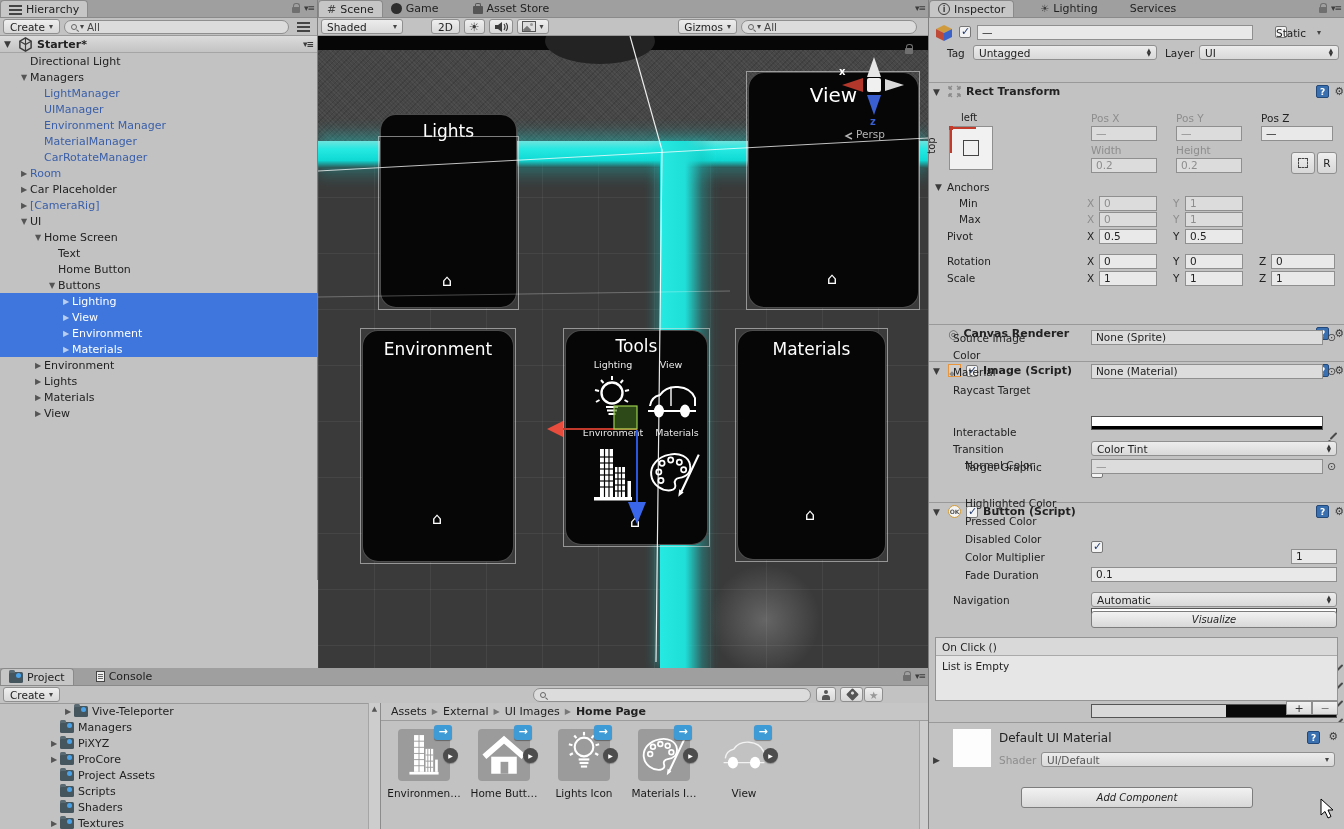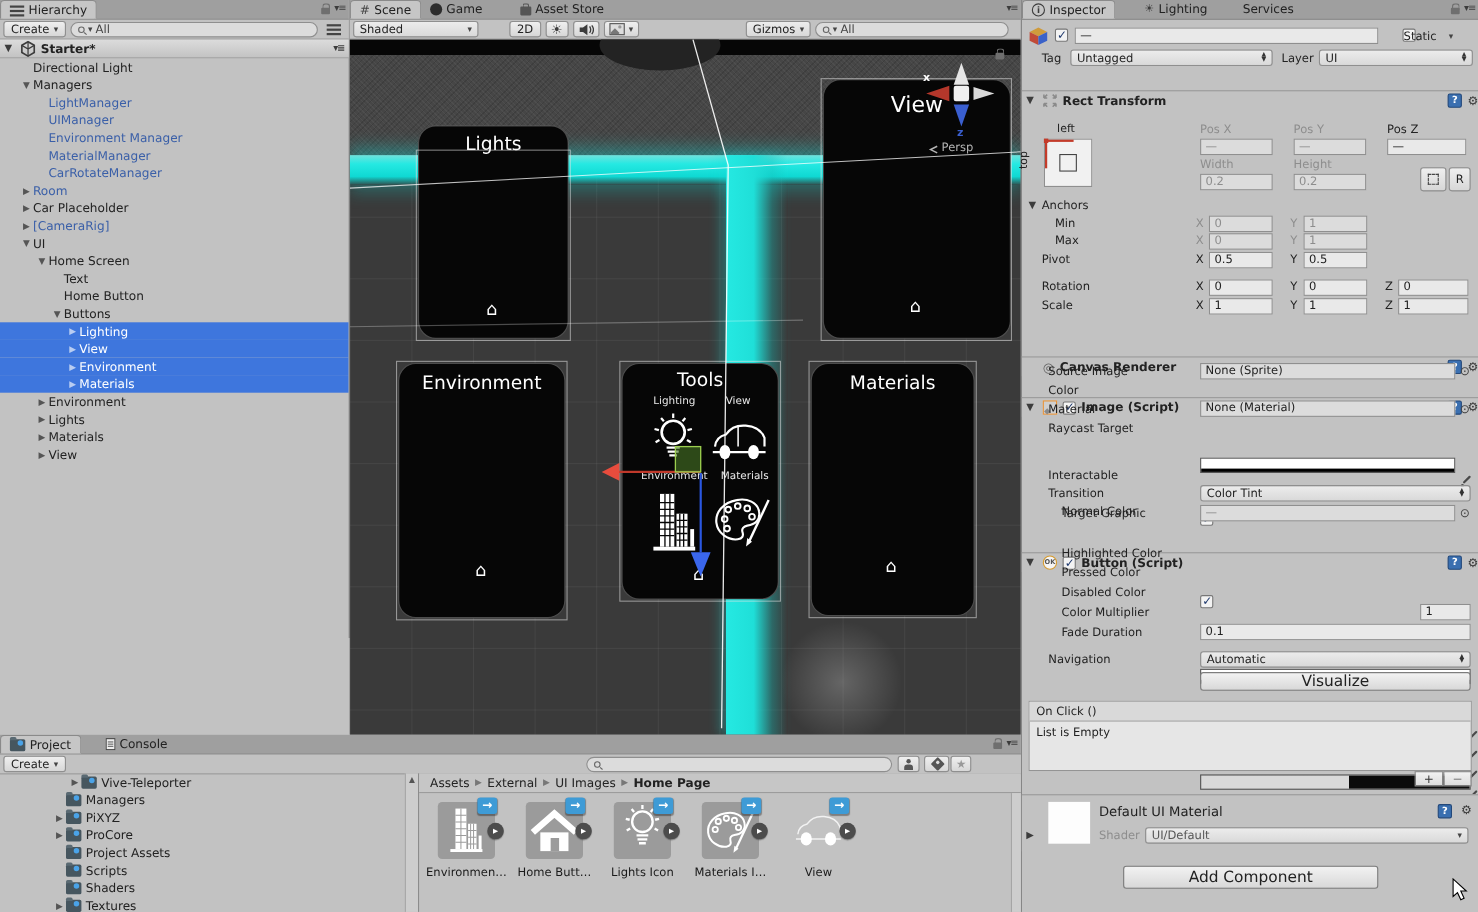--- a/index.html
+++ b/index.html
@@ -115,21 +115,21 @@
   .vlabel { position:absolute; transform:rotate(-90deg); transform-origin:center; font-size:10px; color:#222; }
   .slider-track { position:relative; height:2px; background:#8a8a8a; border-radius:1px; }
   .slider-thumb { position:absolute; top:-4px; width:10px; height:10px; background:#f2f2f2;
     border:1px solid #777; border-radius:50%; }
   .clickbox { position:absolute; left:6px; right:6px; border:1px solid #949494; background:#e6e6e6; }
   .clickbox .hd { height:18px; background:#d9d9d9; border-bottom:1px solid #aaa; display:flex;
     align-items:center; padding:0 6px; font-size:10.5px; }
   .mini-btn { width:26px; height:14px; background:linear-gradient(#f2f2f2,#dcdcdc); border:1px solid #8f8f8f;
     display:inline-flex; align-items:center; justify-content:center; font-size:11px; color:#333; }
   .bigbtn { position:absolute; background:linear-gradient(#f2f2f2,#d8d8d8); border:1px solid #7d7d7d;
-    border-radius:3px; display:flex; align-items:center; justify-content:center; font-size:14px; }
+    border-radius:3px; display:flex; align-items:center; justify-content:center; font-size:10px;font-style:italic; }
 
   
   #bottom { position:absolute; left:0; top:668px; width:928px; height:161px; background:#c2c2c2; }
   #proj-rows { position:absolute; left:0; top:35px; width:368px; bottom:0; overflow:hidden; }
   .proj-row { height:16px; display:flex; align-items:center; }
   .proj-row .arr { width:12px; font-size:8px; color:#555; text-align:center; }
   .folder-ic { width:14px; height:11px; background:#46565f; border-radius:1.5px; position:relative; margin-right:4px; flex:0 0 auto;}
   .folder-ic::before { content:""; position:absolute; left:0; top:-2px; width:6px; height:3px; background:#5a6a73; border-radius:1.5px 1.5px 0 0; }
   .folder-ic::after { content:""; position:absolute; right:2px; top:1px; width:5px; height:5px; background:#4aa3e8; border-radius:50%; }
   #tree-scroll { position:absolute; left:368px; top:35px; width:13px; bottom:0; background:#cdcdcd; border-left:1px solid #a5a5a5; border-right:1px solid #8c8c8c;}
@@ -323,21 +323,21 @@
         </div>
       <div class="tab" style="margin-left:18px">
         <span class="bag"></span>
         <span>Asset Store</span>
         </div>
       <div class="winbtns">
           <span class="menu-glyph">▾≡</span>
         </div>
     </div>
     <div class="toolbar-row">
-      <span class="ddl" style="width:114px">
+      <span class="ddl" style="width:82px">
         <span>Shaded</span>
           <span class="spring"></span>
           <span class="ddl-arrow">▾</span>
         </span>
       <span class="btn" style="margin-left:24px">2D</span>
       <span class="btn" style="padding:0 4px">
           <span class="sun">☀</span>
         </span>
       <span class="btn" style="padding:0 4px">
         <svg class="speaker" viewBox="0 0 14 12">

